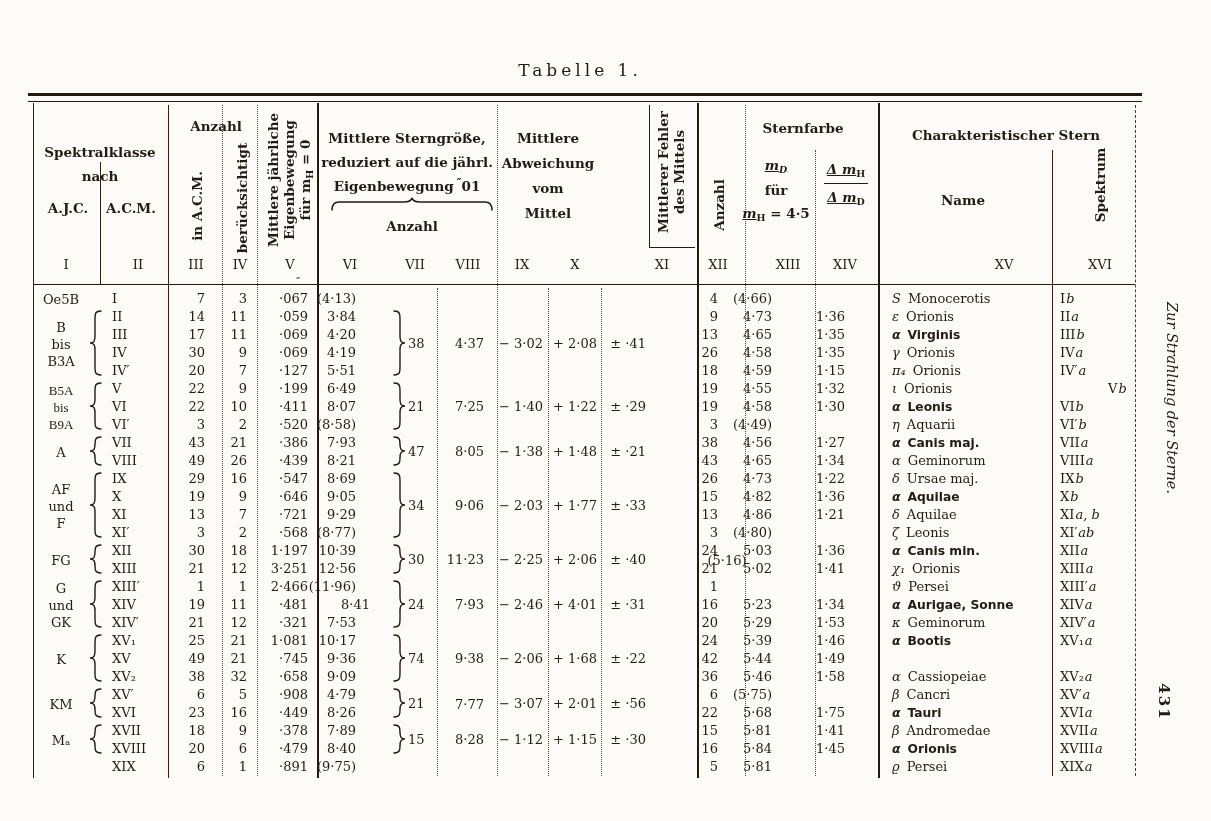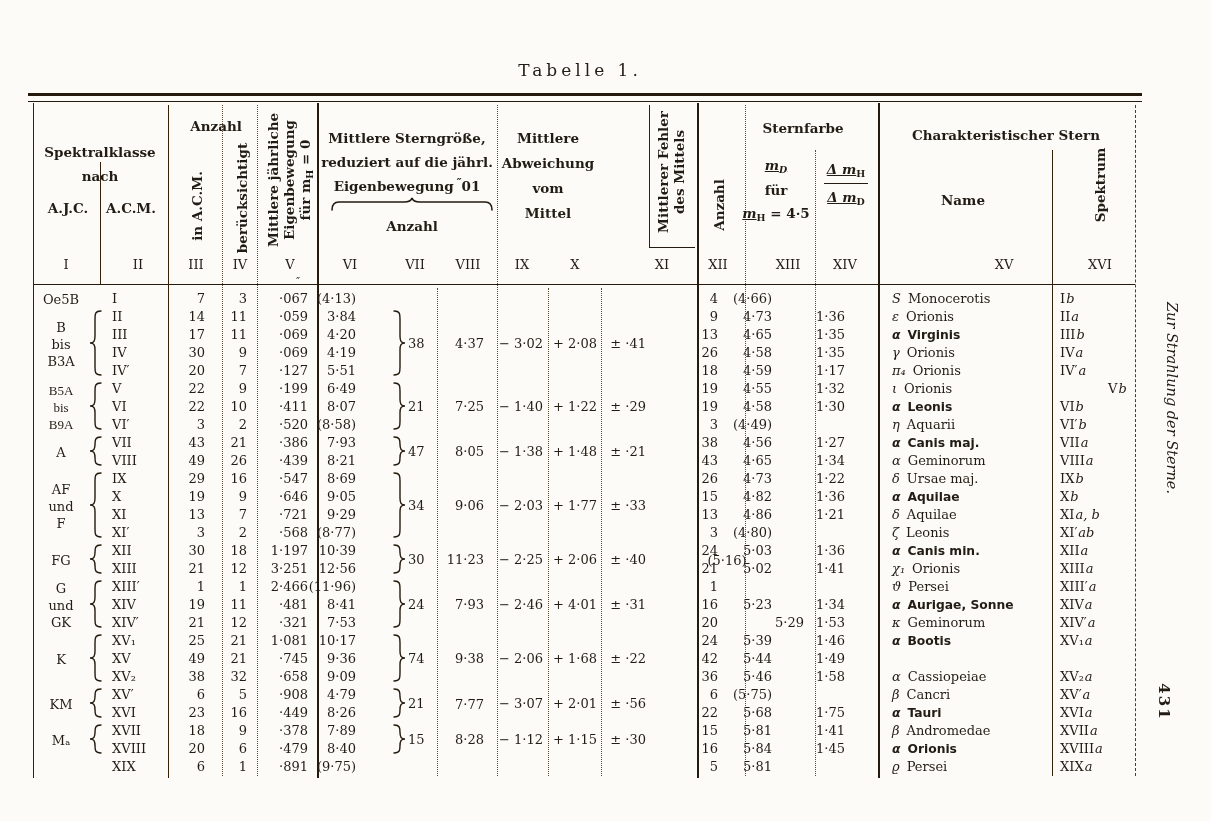--- a/index.html
+++ b/index.html
@@ -172,21 +172,21 @@
     <div class="cell ra" style="left: 755px; width: 90px; top: 344px;">1·35</div>
     <div class="cell" style="left: 892px; top: 344px;"><span class="greek">γ</span><span>Orionis</span></div>
     <div class="cell" style="left: 1060px; top: 344px;"><span>IV</span><span class="specsuf">a</span></div>
     <div class="cell" style="left: 112px; top: 362px;">IV′</div>
     <div class="cell ra" style="left: 115px; width: 90px; top: 362px;">20</div>
     <div class="cell ra" style="left: 157px; width: 90px; top: 362px;">7</div>
     <div class="cell ra" style="left: 218px; width: 90px; top: 362px;">·127</div>
     <div class="cell ra" style="left: 266px; width: 90px; top: 362px;">5·51</div>
     <div class="cell ra" style="left: 628px; width: 90px; top: 362px;">18</div>
     <div class="cell ra" style="left: 682px; width: 90px; top: 362px;">4·59</div>
-    <div class="cell ra" style="left: 755px; width: 90px; top: 362px;">1·17</div>
+    <div class="cell ra" style="left: 755px; width: 90px; top: 362px;">1·15</div>
     <div class="cell" style="left: 892px; top: 362px;"><span class="greek">π₄</span><span>Orionis</span></div>
     <div class="cell" style="left: 1060px; top: 362px;"><span>IV′</span><span class="specsuf">a</span></div>
     <div class="cell" style="left: 112px; top: 380px;">V</div>
     <div class="cell ra" style="left: 115px; width: 90px; top: 380px;">22</div>
     <div class="cell ra" style="left: 157px; width: 90px; top: 380px;">9</div>
     <div class="cell ra" style="left: 218px; width: 90px; top: 380px;">·199</div>
     <div class="cell ra" style="left: 266px; width: 90px; top: 380px;">6·49</div>
     <div class="cell ra" style="left: 628px; width: 90px; top: 380px;">19</div>
     <div class="cell ra" style="left: 682px; width: 90px; top: 380px;">4·55</div>
     <div class="cell ra" style="left: 755px; width: 90px; top: 380px;">1·32</div>
@@ -299,33 +299,33 @@
     <div class="cell ra" style="left: 266px; width: 90px; top: 578px;">(11·96)</div>
     <div class="cell ra" style="left: 628px; width: 90px; top: 578px;">1</div>
     <div class="cell ra" style="left: 682px; width: 90px; top: 552px; text-align: center;">(5·16)</div>
     <div class="cell ra" style="left: 755px; width: 90px; top: 578px;"></div>
     <div class="cell" style="left: 892px; top: 578px;"><span class="greek">ϑ</span><span>Persei</span></div>
     <div class="cell" style="left: 1060px; top: 578px;"><span>XIII′</span><span class="specsuf">a</span></div>
     <div class="cell" style="left: 112px; top: 596px;">XIV</div>
     <div class="cell ra" style="left: 115px; width: 90px; top: 596px;">19</div>
     <div class="cell ra" style="left: 157px; width: 90px; top: 596px;">11</div>
     <div class="cell ra" style="left: 218px; width: 90px; top: 596px;">·481</div>
-    <div class="cell ra" style="left: 266px; width: 90px; top: 596px;">8·41</div>
+    <div class="cell ra" style="left: 280px; width: 90px; top: 596px;">8·41</div>
     <div class="cell ra" style="left: 628px; width: 90px; top: 596px;">16</div>
     <div class="cell ra" style="left: 682px; width: 90px; top: 596px;">5·23</div>
     <div class="cell ra" style="left: 755px; width: 90px; top: 596px;">1·34</div>
     <div class="cell bname" style="left: 892px; top: 596px;"><span class="greek">α</span><span>Aurigae, Sonne</span></div>
     <div class="cell" style="left: 1060px; top: 596px;"><span>XIV</span><span class="specsuf">a</span></div>
     <div class="cell" style="left: 112px; top: 614px;">XIV′</div>
     <div class="cell ra" style="left: 115px; width: 90px; top: 614px;">21</div>
     <div class="cell ra" style="left: 157px; width: 90px; top: 614px;">12</div>
     <div class="cell ra" style="left: 218px; width: 90px; top: 614px;">·321</div>
     <div class="cell ra" style="left: 266px; width: 90px; top: 614px;">7·53</div>
     <div class="cell ra" style="left: 628px; width: 90px; top: 614px;">20</div>
-    <div class="cell ra" style="left: 714px; width: 90px; top: 614px;">5·29</div>
+    <div class="cell ra" style="left: 682px; width: 90px; top: 614px;">5·29</div>
     <div class="cell ra" style="left: 755px; width: 90px; top: 614px;">1·53</div>
     <div class="cell" style="left: 892px; top: 614px;"><span class="greek">κ</span><span>Geminorum</span></div>
     <div class="cell" style="left: 1060px; top: 614px;"><span>XIV′</span><span class="specsuf">a</span></div>
     <div class="cell" style="left: 112px; top: 632px;">XV₁</div>
     <div class="cell ra" style="left: 115px; width: 90px; top: 632px;">25</div>
     <div class="cell ra" style="left: 157px; width: 90px; top: 632px;">21</div>
     <div class="cell ra" style="left: 218px; width: 90px; top: 632px;">1·081</div>
     <div class="cell ra" style="left: 266px; width: 90px; top: 632px;">10·17</div>
     <div class="cell ra" style="left: 628px; width: 90px; top: 632px;">24</div>
     <div class="cell ra" style="left: 682px; width: 90px; top: 632px;">5·39</div>

